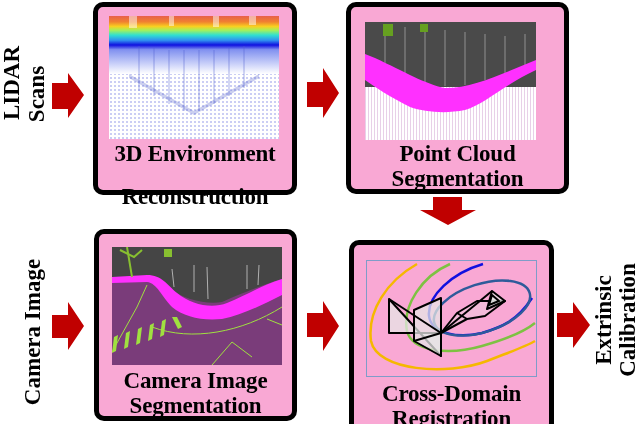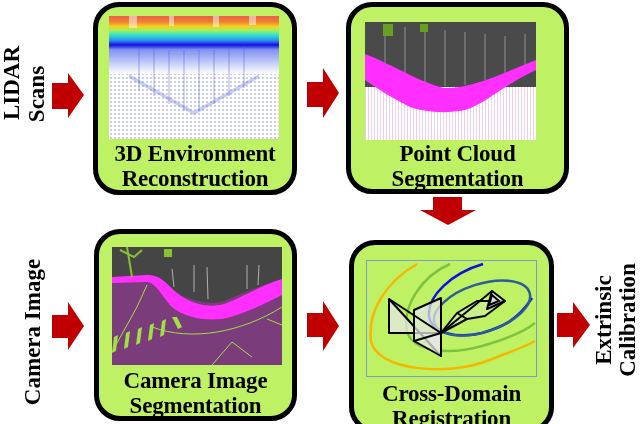--- a/index.html
+++ b/index.html
@@ -1,19 +1,19 @@
 <!DOCTYPE html>
 <html><head>
 <meta charset="utf-8">
 <style>
   html, body { margin:0; padding:0; background:#ffffff; }
   body { width:640px; height:424px; position:relative; overflow:hidden;
          font-family:"Liberation Serif", "DejaVu Serif", serif; color:#000; }
   .abs { position:absolute; }
-  .box { position:absolute; border:5px solid #000; border-radius:26px; background:#bef264; box-sizing:border-box; }
+  .box { position:absolute; border:5px solid #000; border-radius:10px; background:#f9a8d4; box-sizing:border-box; }
   .panel { position:absolute; overflow:hidden; }
   .caption { position:absolute; left:0; width:100%; text-align:center; font-weight:bold;
              font-size:23px; line-height:25px; letter-spacing:-0.2px; white-space:nowrap; }
   .vtext { position:absolute; font-weight:bold; font-size:23px; line-height:24px; white-space:nowrap;
            transform-origin:center center; transform:translate(-50%,-50%) rotate(-90deg); }
   svg { display:block; }
 </style>
 </head>
 <body>
 
@@ -78,21 +78,21 @@
           <line x1="75" y1="34" x2="75" y2="95"></line>
         <line x1="90" y1="34" x2="90" y2="95"></line>
           <line x1="105" y1="34" x2="105" y2="88"></line>
         <line x1="120" y1="32" x2="120" y2="80"></line>
           <line x1="135" y1="30" x2="135" y2="72"></line>
       </g>
       <polygon points="20,58 85,95 150,58 150,62 85,99 20,62" fill="#3040c0" opacity="0.25"></polygon>
     </svg>
   </div>
   <div class="caption" style="top:134px;">3D Environment</div>
-  <div class="caption" style="top:159px;">Reconstruction</div>
+  <div class="caption" style="top:177px;">Reconstruction</div>
 </div>
 
 <div class="box" style="left:346px; top:2px; width:223px; height:192px;">
   <div class="panel" style="left:14px; top:15px; width:171px; height:118px;">
     <svg width="171" height="118" viewBox="0 0 171 118">
       <defs>
         <pattern id="gl" width="3" height="3" patternUnits="userSpaceOnUse">
           <rect width="3" height="3" fill="#ffffff"></rect>
           <rect width="1" height="3" fill="#e8d0e8"></rect>
         </pattern>

